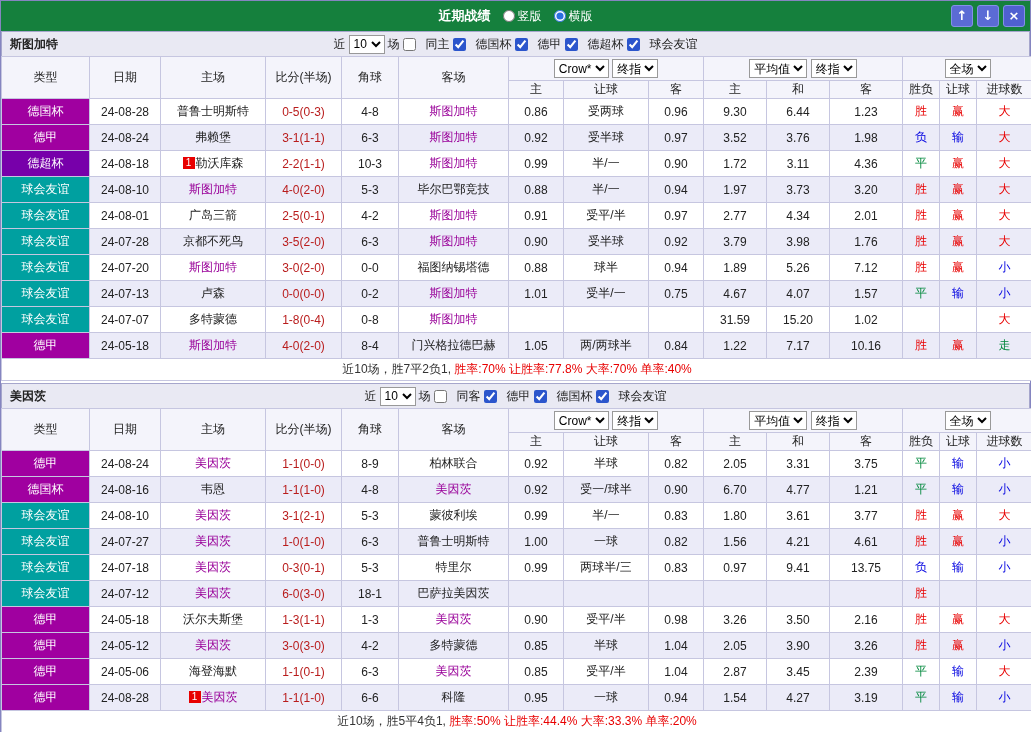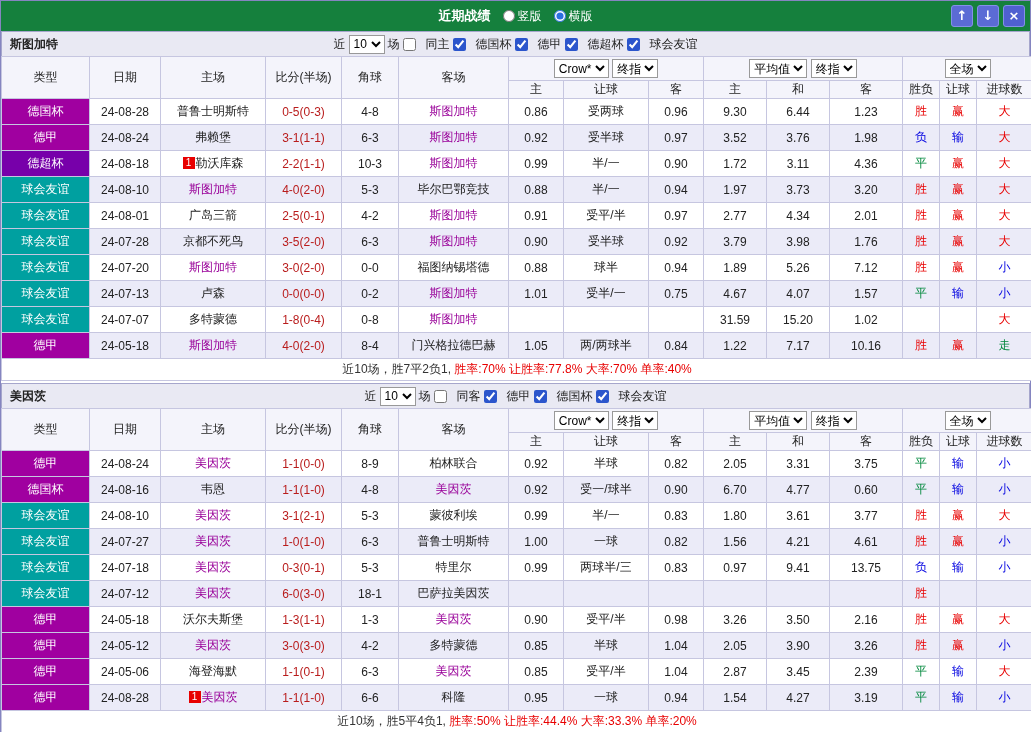--- a/index.html
+++ b/index.html
@@ -426,21 +426,21 @@
               <td>24-08-16</td>
               <td><span class="">韦恩</span></td>
               <td class="score">1-1(1-0)</td>
               <td>4-8</td>
               <td><span class="focus">美因茨</span></td>
               <td>0.92</td>
               <td>受一/球半</td>
               <td>0.90</td>
               <td>6.70</td>
               <td>4.77</td>
-              <td>0.60</td>
+              <td>1.21</td>
               <td style="color:#00883c">平</td>
               <td style="color:#0000e0">输</td>
               <td style="color:#0000e0">小</td>
             </tr>
             <tr>
               <td class="type-cell" style="background:#00a0a0">球会友谊</td>
               <td>24-08-10</td>
               <td><span class="focus">美因茨</span></td>
               <td class="score">3-1(2-1)</td>
               <td>5-3</td>

